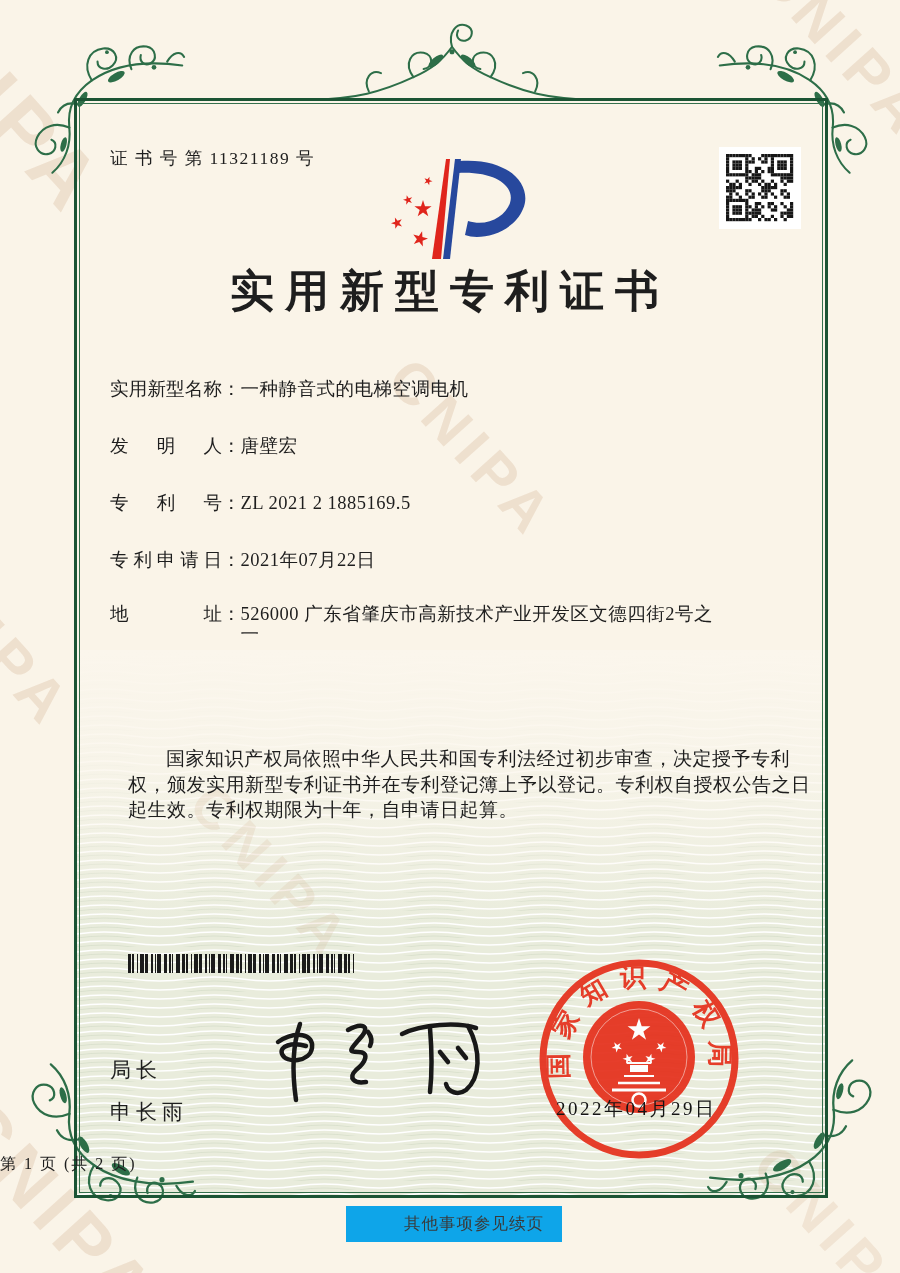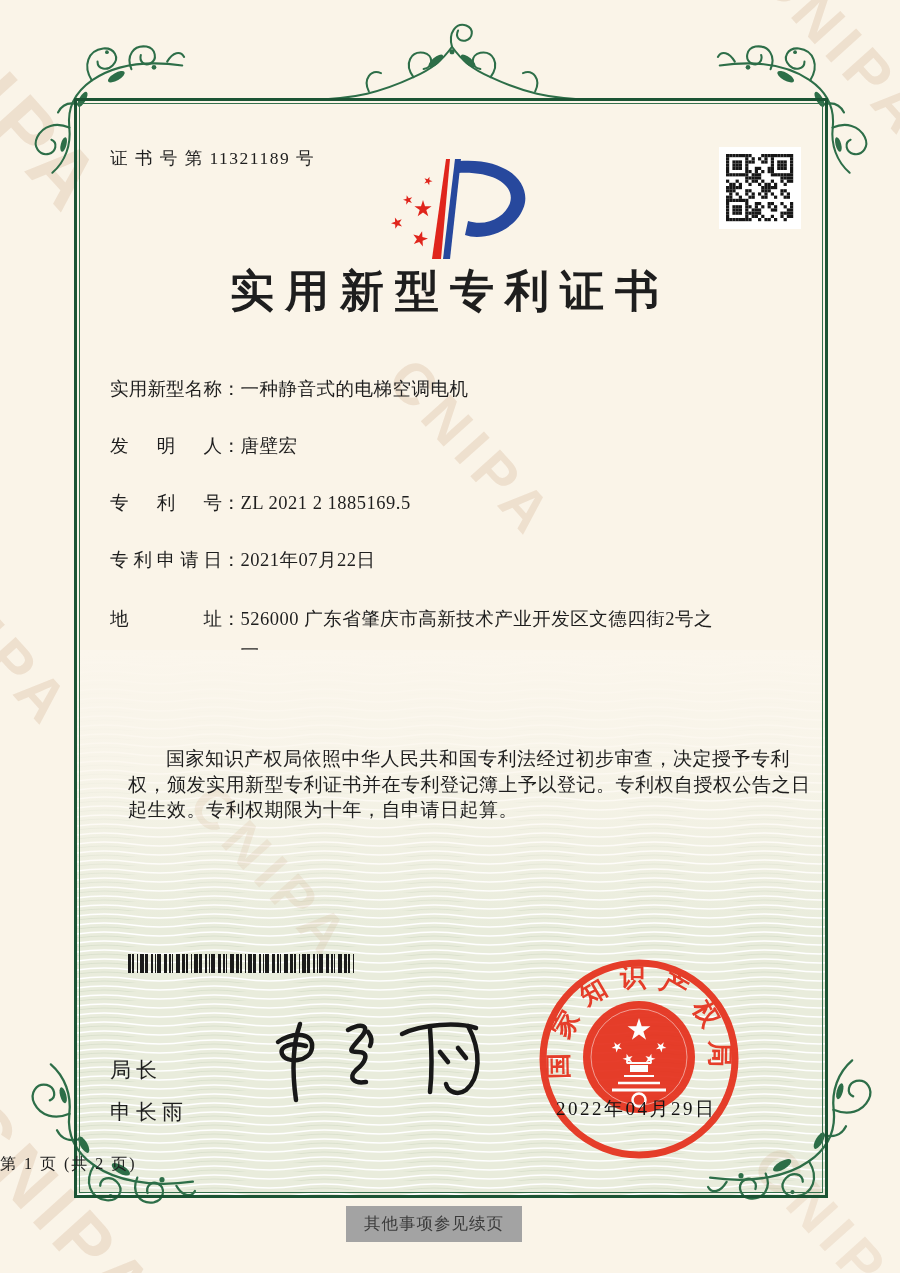--- a/index.html
+++ b/index.html
@@ -21,21 +21,21 @@
   
   .cert-no{position:absolute;left:110px;top:146px;font-size:17.5px;letter-spacing:1.5px;z-index:3;}
   .logo{position:absolute;left:375px;top:153px;z-index:3;}
   .qr{position:absolute;left:719px;top:147px;z-index:3;background:#fff;}
   .title{position:absolute;left:0;right:0;top:262px;margin:0;text-align:center;font-size:44px;
       font-weight:bold;letter-spacing:11px;z-index:3;font-family:"Liberation Serif","DejaVu Serif",serif;}
   
   .fields{position:absolute;left:110px;top:376px;width:700px;z-index:3;font-size:18.5px;}
   .frow{line-height:26px;margin-bottom:31px;white-space:nowrap;}
   .frow.tight{margin-bottom:14px;}
-  .frow.addr{line-height:31px;margin-bottom:8px;white-space:normal;}
+  .frow.addr{line-height:20px;margin-bottom:8px;white-space:normal;}
   .flabel{display:inline-block;width:112px;text-align:justify;text-align-last:justify;vertical-align:top;}
   .fvalue{letter-spacing:.5px;}
   .addr-val{display:inline-block;width:540px;white-space:pre-line;vertical-align:top;}
   .gpair1{display:inline-block;width:342px;}
   
   .paras{position:absolute;left:128px;top:746px;width:698px;z-index:3;font-size:19px;
       line-height:25.5px;letter-spacing:.5px;}
   .paras p{margin:0 0 4px 0;text-indent:2em;}
   
   .barcode{position:absolute;left:128px;top:954px;z-index:3;}
@@ -45,22 +45,22 @@
   .signer.t1{top:1028px;}
   .signer.t2{top:1070px;}
   .signature{position:absolute;left:262px;top:1012px;z-index:3;}
   
   .seal{position:absolute;left:534px;top:952px;z-index:4;}
   .seal-ring-text{font-family:"Liberation Sans","DejaVu Sans",sans-serif;font-weight:bold;}
   .seal-date{position:absolute;left:556px;top:1096px;z-index:5;font-size:19px;letter-spacing:2.5px;color:#141414;}
   
   .page-footer{position:absolute;left:0;width:864px;top:1154px;text-align:left;font-size:16px;
       letter-spacing:2px;z-index:3;}
-  .note-strip{position:absolute;left:346px;top:1206px;width:176px;height:36px;background:#a3a3a3;
-      z-index:3;text-align:center;line-height:36px;font-size:16.5px;color:#3a3a3a;letter-spacing:1px;}
+  .note-strip{position:absolute;left:346px;top:1206px;width:176px;height:36px;background:#0ea5e9;
+      z-index:3;text-align:center;line-height:36px;font-size:16.5px;color:#3a3a3a;letter-spacing:1px;padding-left:40px;}
 </style>
 </head>
 <body>
 
 <svg class="waves" width="748" height="545">
   <defs>
     <pattern id="wavep" width="110" height="9" patternUnits="userSpaceOnUse">
       <path d="M0,5 Q27,1 55,5 T110,5" fill="none" stroke="#ffffff" stroke-width="1.7"></path>
       <path d="M0,9 Q27,5 55,9 T110,9" fill="none" stroke="#c9d3bd" stroke-width="0.8" opacity="0.55"></path>
     </pattern>

